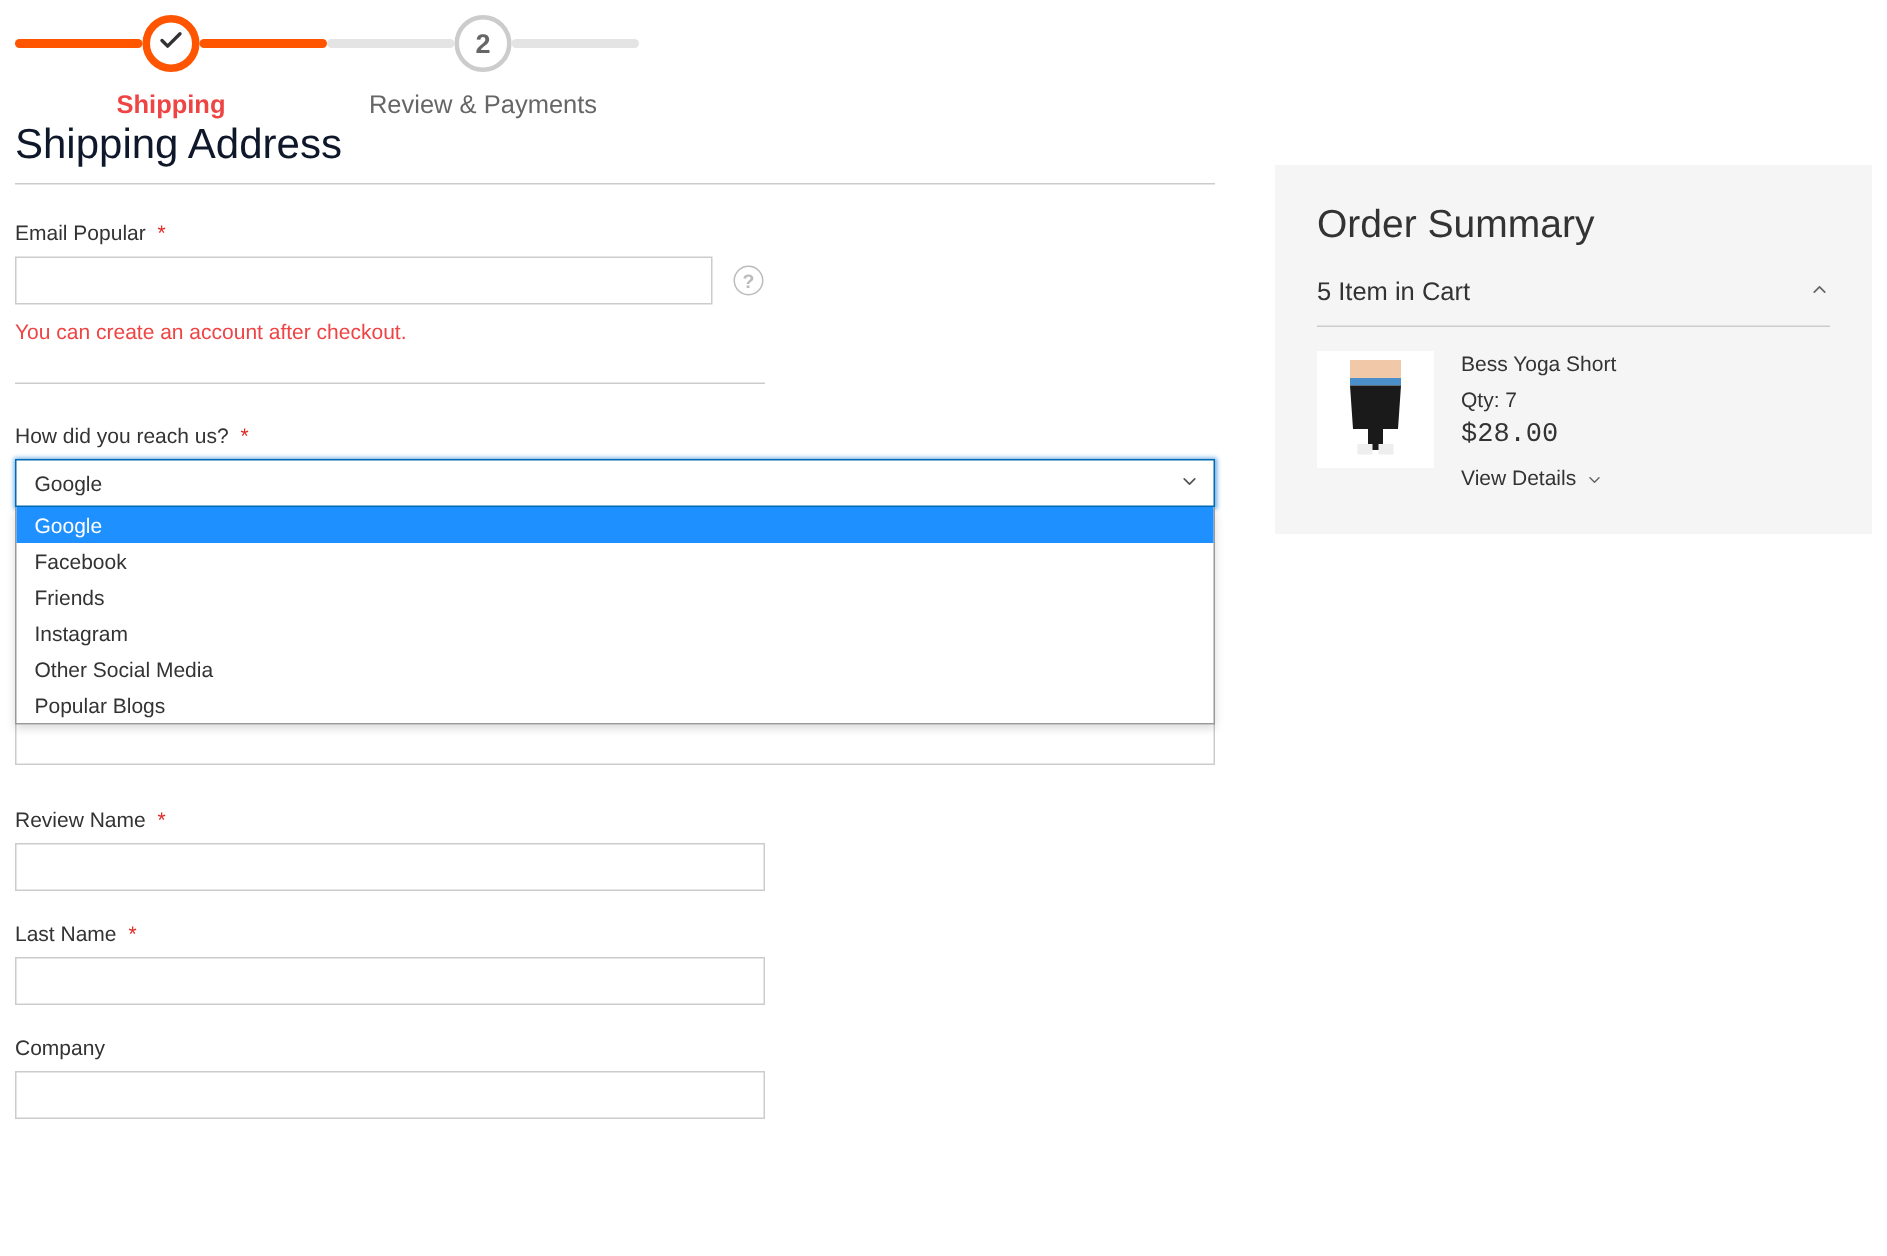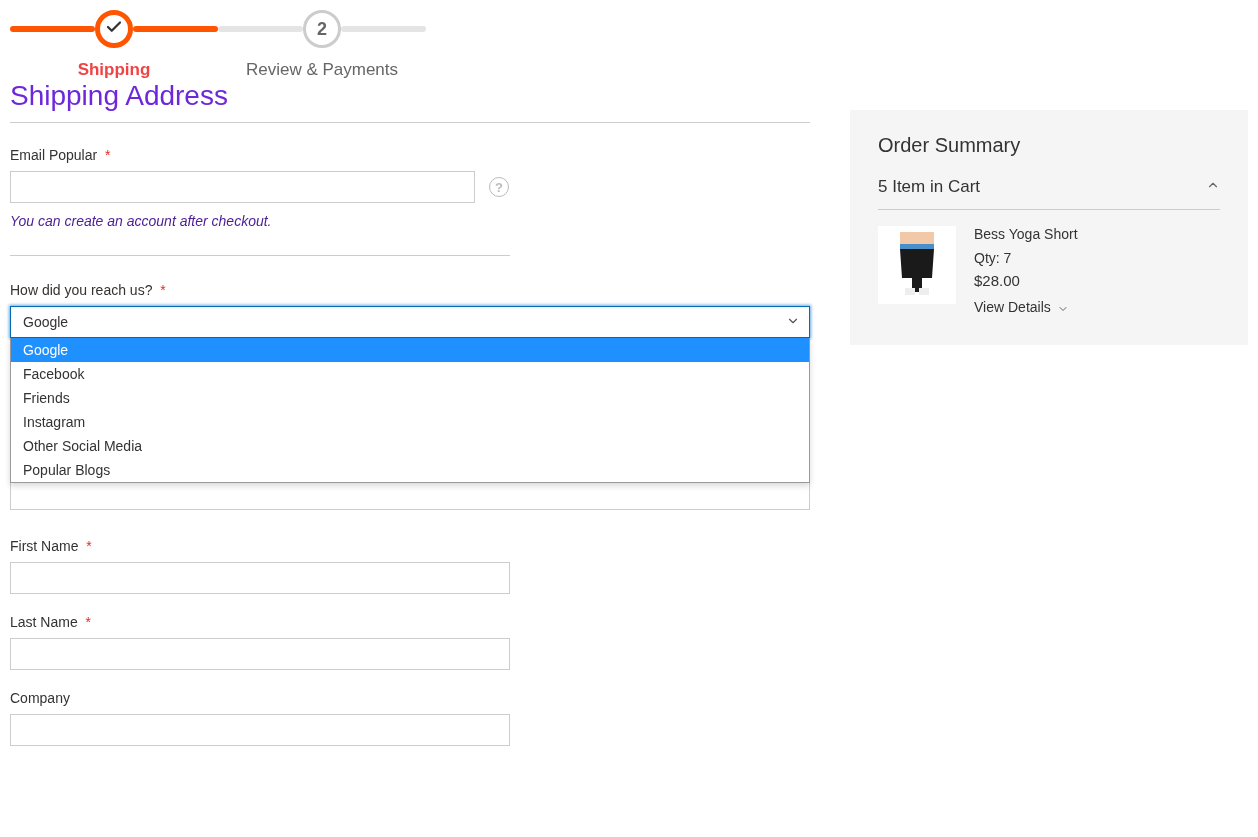--- a/index.html
+++ b/index.html
@@ -65,21 +65,21 @@
       display: flex;
       gap: 40px;
       align-items: flex-start;
     }
     .main-col { flex: 0 0 800px; }
     .side-col { flex: 1; }
 
     h1.page-title {
       font-size: 28px;
       font-weight: 300;
-      color: #6d28d9;
+      color: #0f172a;
       padding-bottom: 10px;
       border-bottom: 1px solid #ccc;
       margin-bottom: 24px;
     }
 
     
     .field { margin-bottom: 20px; }
     .field-label {
       display: block;
       font-size: 14px;
@@ -99,21 +99,21 @@
     .input-w-465 { width: 465px; }
     .input-w-500 { width: 500px; }
     .input-w-full { width: 100%; }
 
     .email-row { display: flex; align-items: center; gap: 14px; }
     .help-icon {
       width: 20px; height: 20px; border: 1.5px solid #bbb; border-radius: 50%;
       display: inline-flex; align-items: center; justify-content: center;
       color: #bbb; font-size: 13px; font-weight: 600;
     }
-    .hint-text { font-size: 14px; color: #4c1d95; margin-top: 10px; font-style: italic; }
+    .hint-text { font-size: 14px; color: #ef4444; margin-top: 10px; }
 
     .section-divider {
       border: none;
       border-top: 1px solid #ccc;
       margin: 26px 0;
       width: 500px;
     }
 
     
     .select-wrapper { position: relative; width: 100%; }
@@ -156,21 +156,21 @@
       background: #1e90ff;
       color: #fff;
     }
 
     
     .order-summary {
       background: #f5f5f5;
       padding: 24px 28px 30px;
     }
     .order-summary h2 {
-      font-size: 20px;
+      font-size: 26px;
       font-weight: 300;
       color: #333;
       margin-bottom: 20px;
     }
     .cart-count-row {
       display: flex;
       justify-content: space-between;
       align-items: center;
       font-size: 17px;
       color: #333;
@@ -182,21 +182,21 @@
 
     .cart-item { display: flex; gap: 18px; }
     .item-thumb {
       width: 78px; height: 78px; background: #fff;
       display: flex; align-items: center; justify-content: center;
     }
     .item-thumb svg { width: 70px; height: 70px; }
     .item-details { flex: 1; font-size: 14px; color: #333; }
     .item-name { margin-bottom: 8px; }
     .item-qty { margin-bottom: 6px; }
-    .item-price { margin-bottom: 10px; font-size: 15px; }
+    .item-price { margin-bottom: 10px; font-size: 18px; font-family: Liberation Mono, monospace; }
     .view-details {
       display: inline-flex; align-items: flex-end; gap: 6px;
       color: #333; font-size: 14px;
     }
     .view-details svg { width: 12px; height: 12px; stroke: #666; }
 
     .spacer-120 { height: 120px; }
   </style>
 </head>
 <body>
@@ -274,21 +274,21 @@
     </div>
 
     
     <div class="spacer-120"></div>
 
     <input type="text" class="text-input input-w-full" style="margin-bottom: 28px;">
 
     
     <div class="field">
       <label class="field-label">
-        <span>First Name</span>
+        <span>Review Name</span>
         <span class="required-mark">*</span>
       </label>
       <input type="text" class="text-input input-w-500" value="" style="">
     </div>
 
     
     <div class="field">
       <label class="field-label">
         <span>Last Name</span>
         <span class="required-mark">*</span>

